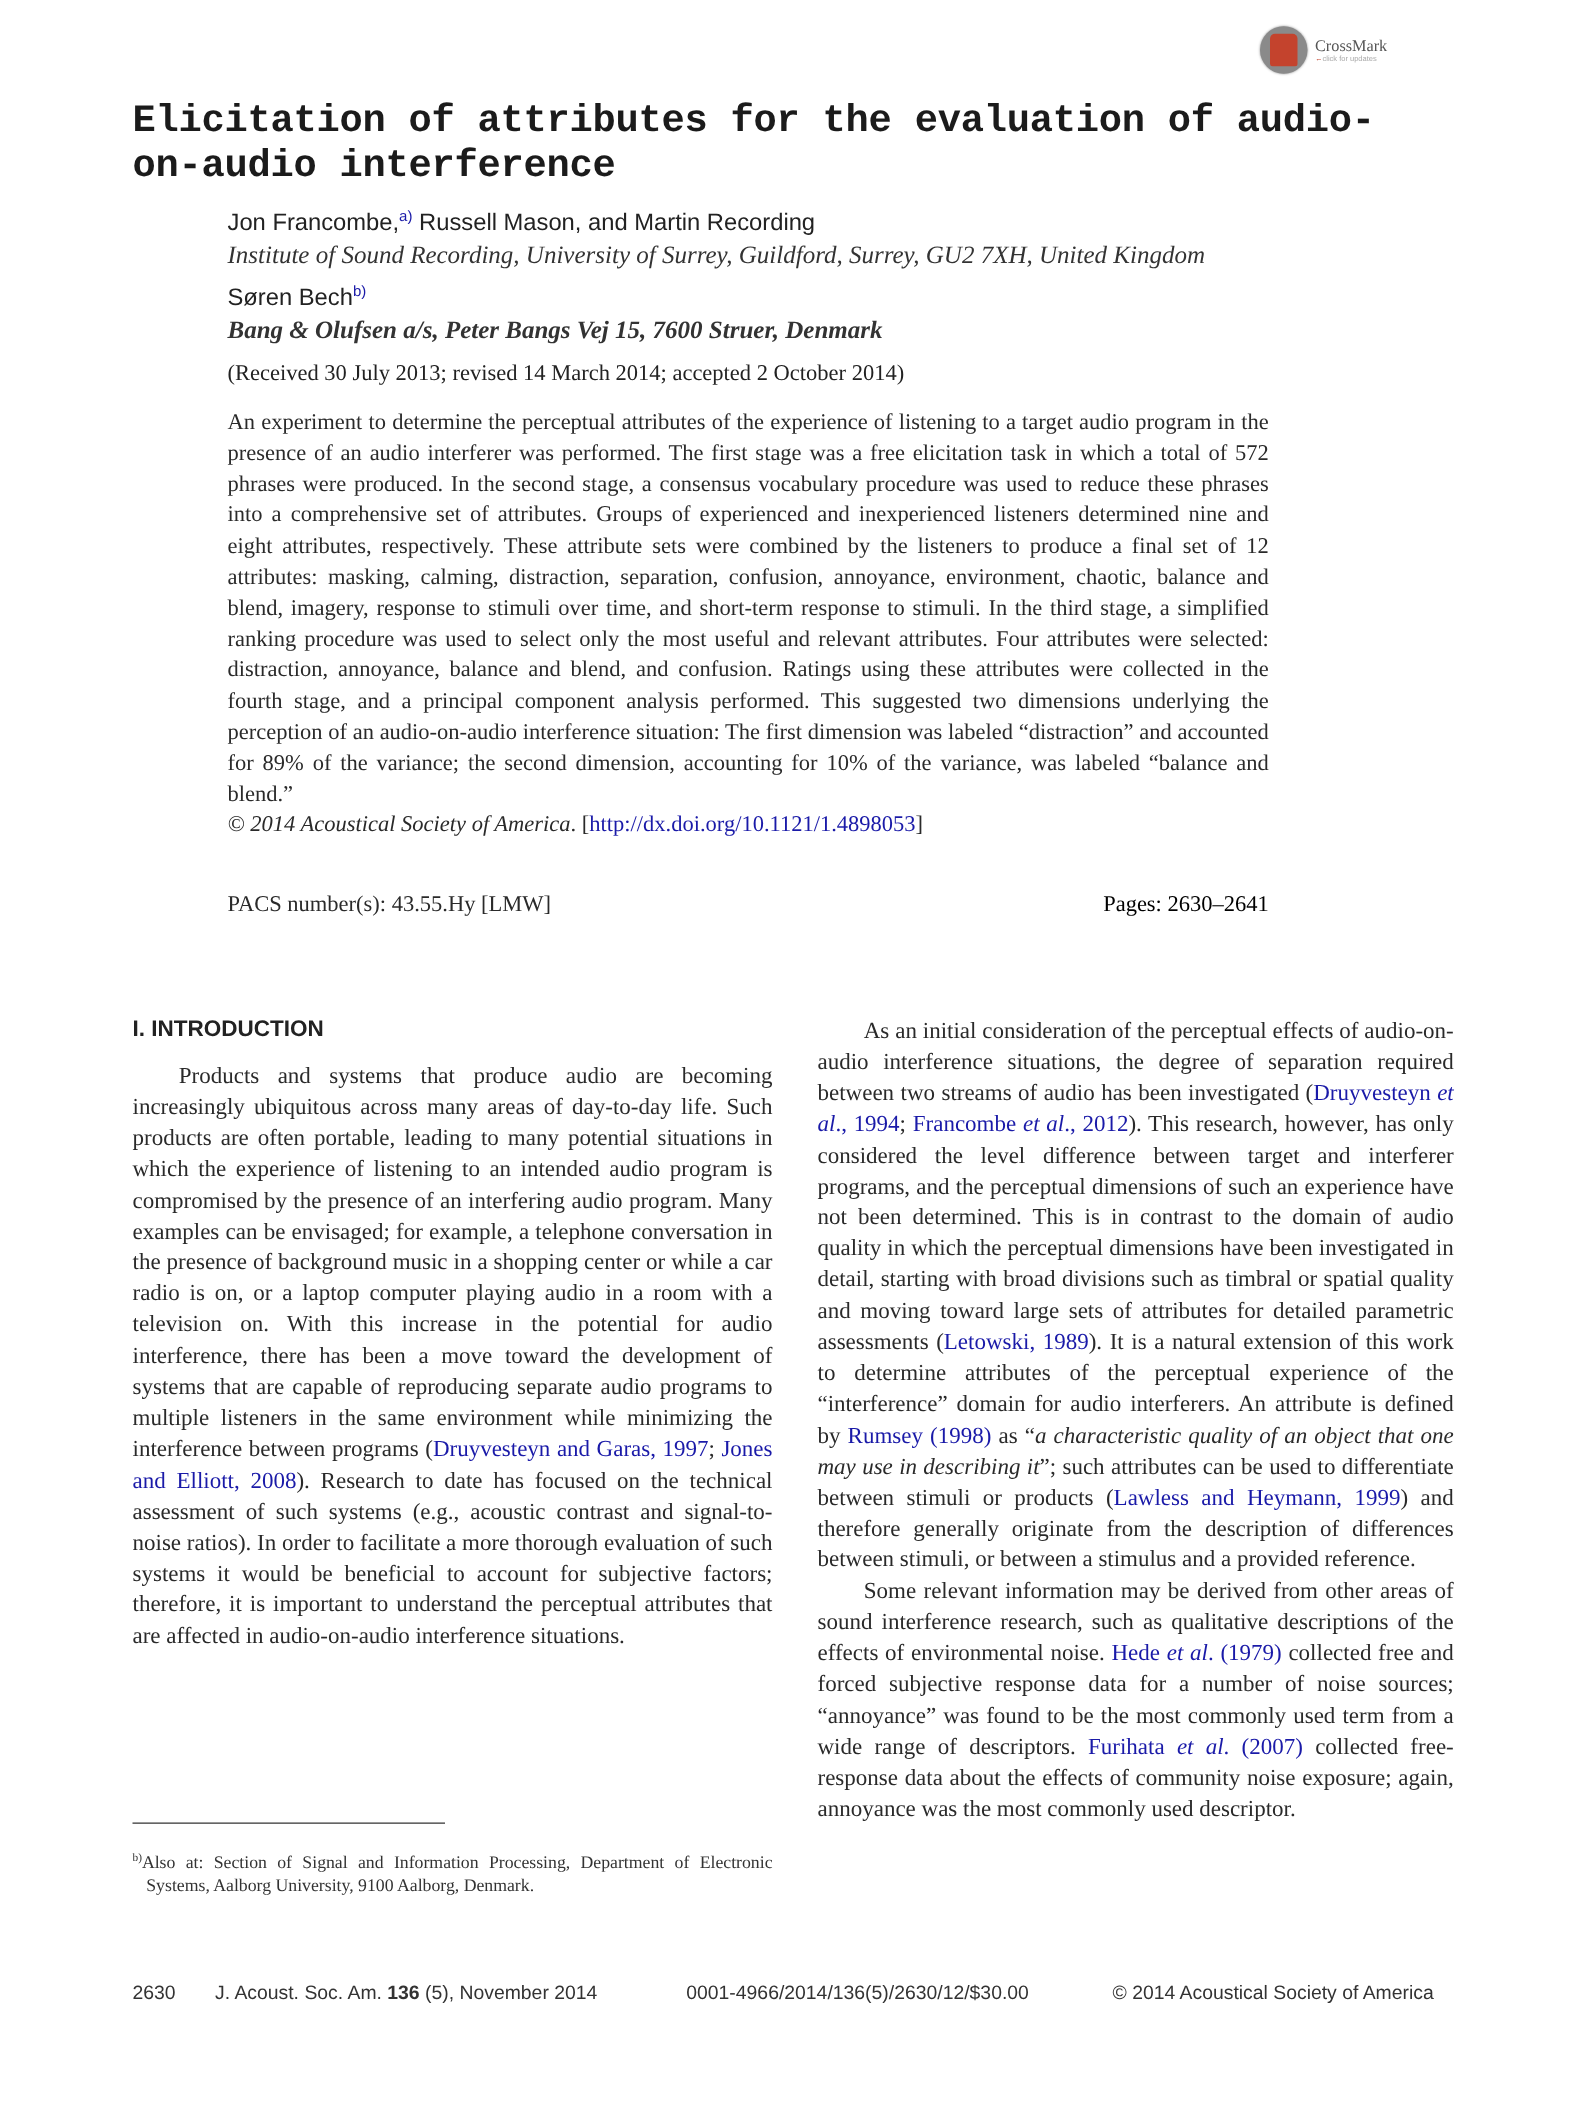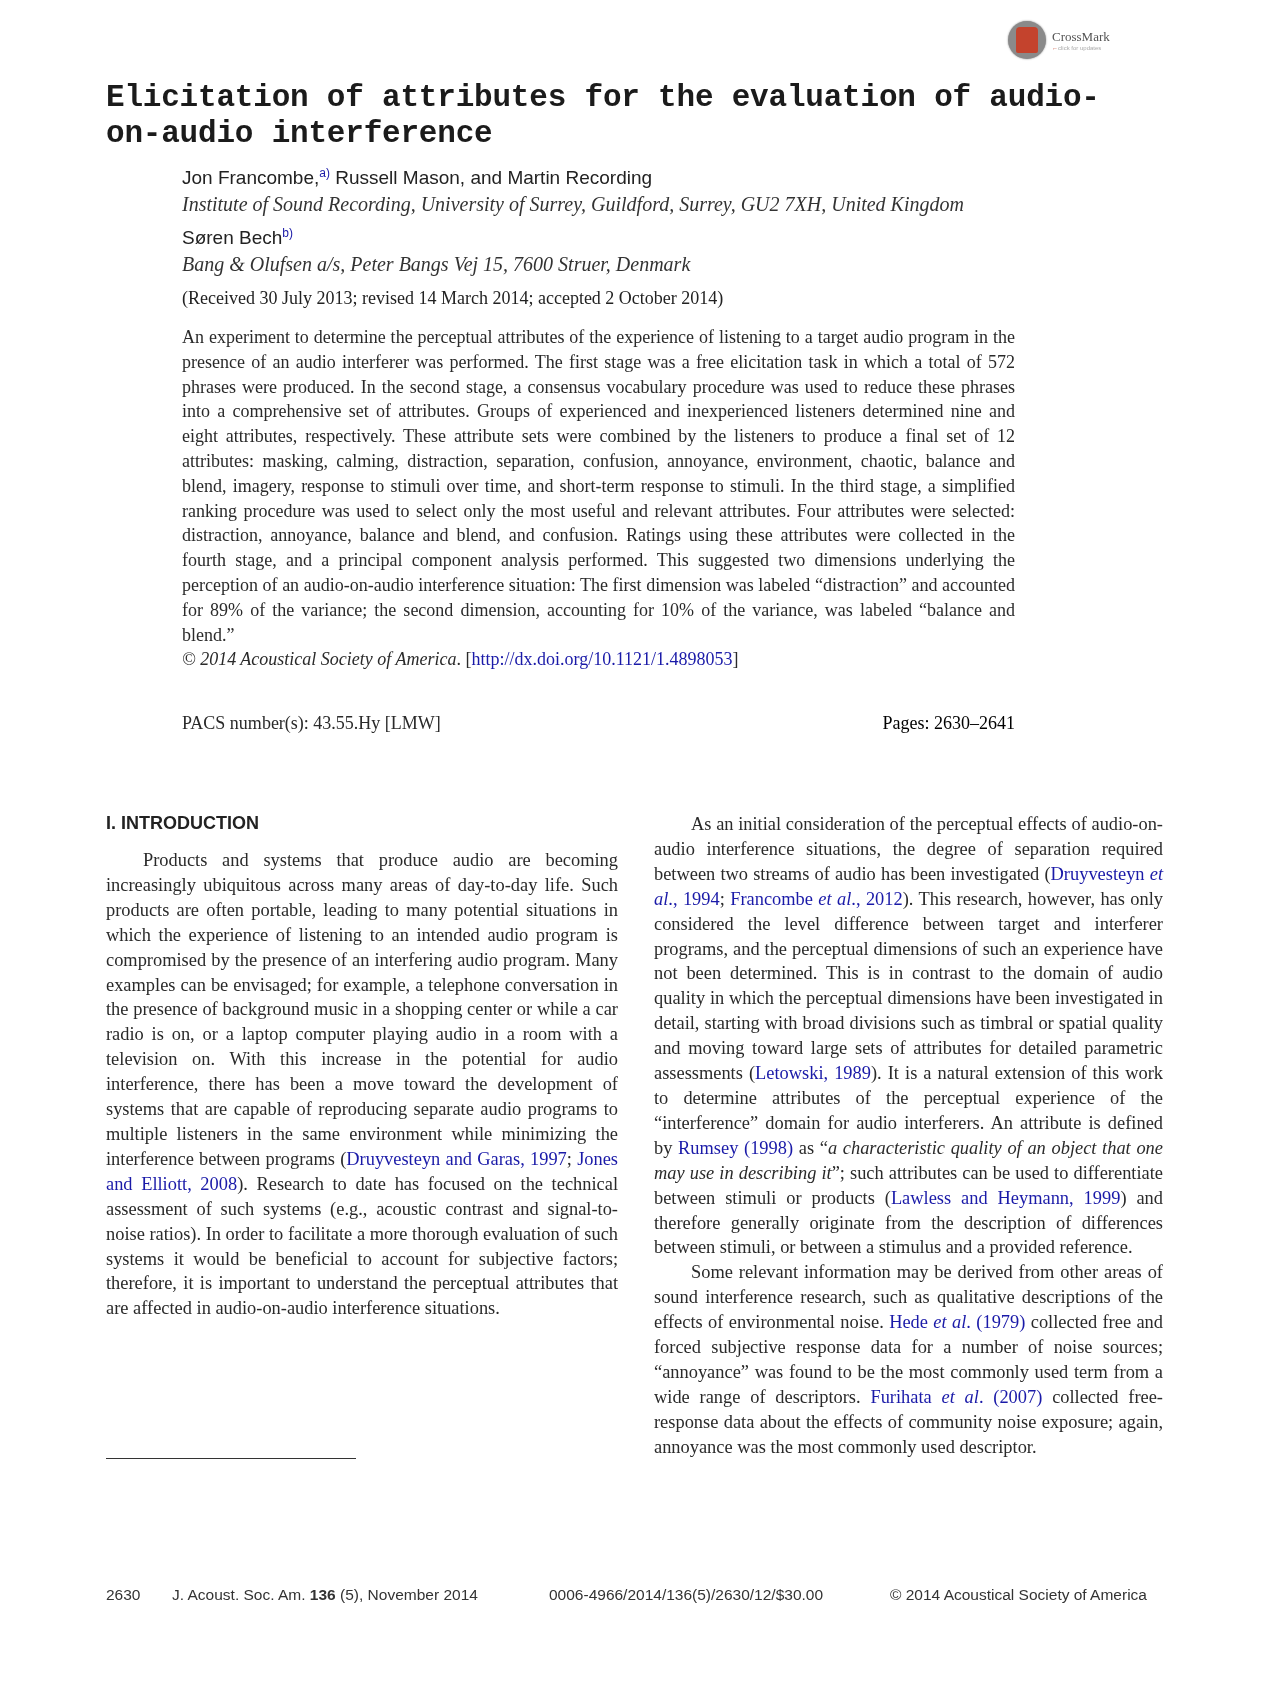--- a/index.html
+++ b/index.html
@@ -58,21 +58,21 @@
     <span class="cm-sub"><span class="arrow">←</span><span>click for updates</span></span>
   </div>
 </div>
 
 <div class="abs title">Elicitation of attributes for the evaluation of audio-on-audio interference</div>
 
 <div class="abs authors" style="top:166px;"><span>Jon Francombe,</span><sup><a href="#">a)</a></sup><span> Russell Mason, and Martin Recording</span></div>
 <div class="abs affil" style="top:193px;">Institute of Sound Recording, University of Surrey, Guildford, Surrey, GU2 7XH, United Kingdom</div>
 
 <div class="abs authors" style="top:226px;"><span>Søren Bech</span><sup><a href="#">b)</a></sup></div>
-<div class="abs affil" style="top:253px;">Bang &amp; Olufsen a/s, Peter Bangs Vej 15, 7600 Struer, Denmark</div>
+<div class="abs affil" style="top:253px;font-weight:bold;">Bang &amp; Olufsen a/s, Peter Bangs Vej 15, 7600 Struer, Denmark</div>
 
 <div class="abs received">(Received 30 July 2013; revised 14 March 2014; accepted 2 October 2014)</div>
 
 <div class="abs abstract">
   <span>An experiment to determine the perceptual attributes of the experience of listening to a target audio program in the presence of an audio interferer was performed. The first stage was a free elicitation task in which a total of 572 phrases were produced. In the second stage, a consensus vocabulary procedure was used to reduce these phrases into a comprehensive set of attributes. Groups of experienced and inexperienced listeners determined nine and eight attributes, respectively. These attribute sets were combined by the listeners to produce a final set of 12 attributes: masking, calming, distraction, separation, confusion, annoyance, environment, chaotic, balance and blend, imagery, response to stimuli over time, and short-term response to stimuli. In the third stage, a simplified ranking procedure was used to select only the most useful and relevant attributes. Four attributes were selected: distraction, annoyance, balance and blend, and confusion. Ratings using these attributes were collected in the fourth stage, and a principal component analysis performed. This suggested two dimensions underlying the perception of an audio-on-audio interference situation: The first dimension was labeled “distraction” and accounted for 89% of the variance; the second dimension, accounting for 10% of the variance, was labeled “balance and blend.”</span><br>
   <span class="copy">© 2014 Acoustical Society of America</span><span>. [</span><a href="#">http://dx.doi.org/10.1121/1.4898053</a><span>]</span>
 </div>
 
 <div class="abs pacs">PACS number(s): 43.55.Hy [LMW]</div>
 <div class="abs pages">Pages: 2630–2641</div>
@@ -83,18 +83,19 @@
   <p><span>Products and systems that produce audio are becoming increasingly ubiquitous across many areas of day-to-day life. Such products are often portable, leading to many potential situations in which the experience of listening to an intended audio program is compromised by the presence of an interfering audio program. Many examples can be envisaged; for example, a telephone conversation in the presence of background music in a shopping center or while a car radio is on, or a laptop computer playing audio in a room with a television on. With this increase in the potential for audio interference, there has been a move toward the development of systems that are capable of reproducing separate audio programs to multiple listeners in the same environment while minimizing the interference between programs (</span><a href="#">Druyvesteyn and Garas, 1997</a><span>; </span><a href="#">Jones and Elliott, 2008</a><span>). Research to date has focused on the technical assessment of such systems (e.g., acoustic contrast and signal-to-noise ratios). In order to facilitate a more thorough evaluation of such systems it would be beneficial to account for subjective factors; therefore, it is important to understand the perceptual attributes that are affected in audio-on-audio interference situations.</span></p>
 </div>
 
 <div class="abs col col-right">
   <p><span>As an initial consideration of the perceptual effects of audio-on-audio interference situations, the degree of separation required between two streams of audio has been investigated (</span><a href="#"><span>Druyvesteyn </span><i>et al</i><span>., 1994</span></a><span>; </span><a href="#"><span>Francombe </span><i>et al</i><span>., 2012</span></a><span>). This research, however, has only considered the level difference between target and interferer programs, and the perceptual dimensions of such an experience have not been determined. This is in contrast to the domain of audio quality in which the perceptual dimensions have been investigated in detail, starting with broad divisions such as timbral or spatial quality and moving toward large sets of attributes for detailed parametric assessments (</span><a href="#">Letowski, 1989</a><span>). It is a natural extension of this work to determine attributes of the perceptual experience of the “interference” domain for audio interferers. An attribute is defined by </span><a href="#">Rumsey (1998)</a><span> as “</span><i>a characteristic quality of an object that one may use in describing it</i><span>”; such attributes can be used to differentiate between stimuli or products (</span><a href="#">Lawless and Heymann, 1999</a><span>) and therefore generally originate from the description of differences between stimuli, or between a stimulus and a provided reference.</span></p>
   <p><span>Some relevant information may be derived from other areas of sound interference research, such as qualitative descriptions of the effects of environmental noise. </span><a href="#"><span>Hede </span><i>et al</i><span>. (1979)</span></a><span> collected free and forced subjective response data for a number of noise sources; “annoyance” was found to be the most commonly used term from a wide range of descriptors. </span><a href="#"><span>Furihata </span><i>et al</i><span>. (2007)</span></a><span> collected free-response data about the effects of community noise exposure; again, annoyance was the most commonly used descriptor.</span></p>
 </div>
 
 <div class="abs fn-rule"></div>
 <div class="abs footnotes">
+  <div class="fn"><sup>b)</sup><span>Also at: Section of Signal and Information Processing, Department of Electronic Systems, Aalborg University, 9100 Aalborg, Denmark.</span></div>
 </div>
 
 <div class="abs footer" style="left:106px;">2630</div>
 <div class="abs footer" style="left:172px;"><span>J. Acoust. Soc. Am. </span><b>136</b><span> (5), November 2014</span></div>
-<div class="abs footer" style="left:549px;">0006-4966/2014/136(5)/2630/12/$30.00</div>
+<div class="abs footer" style="left:549px;">0001-4966/2014/136(5)/2630/12/$30.00</div>
 <div class="abs footer" style="left:890px;">© 2014 Acoustical Society of America</div>
 
 </body></html>

